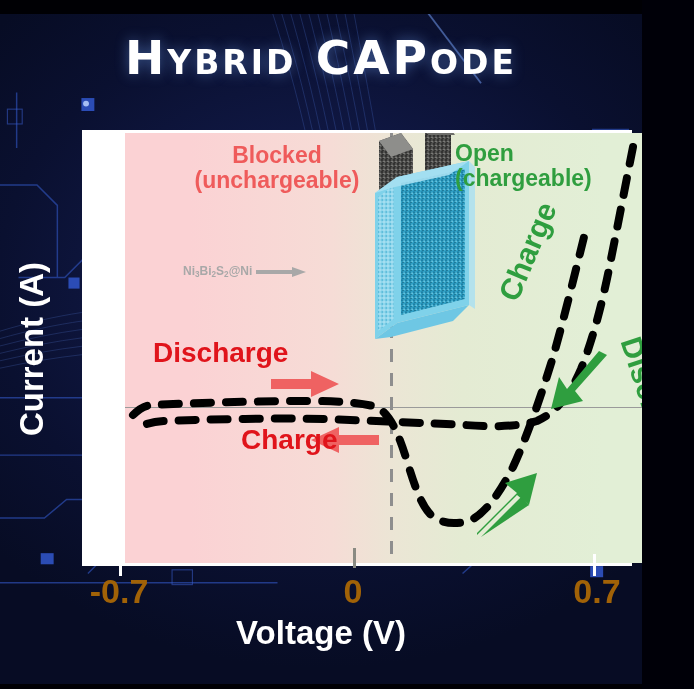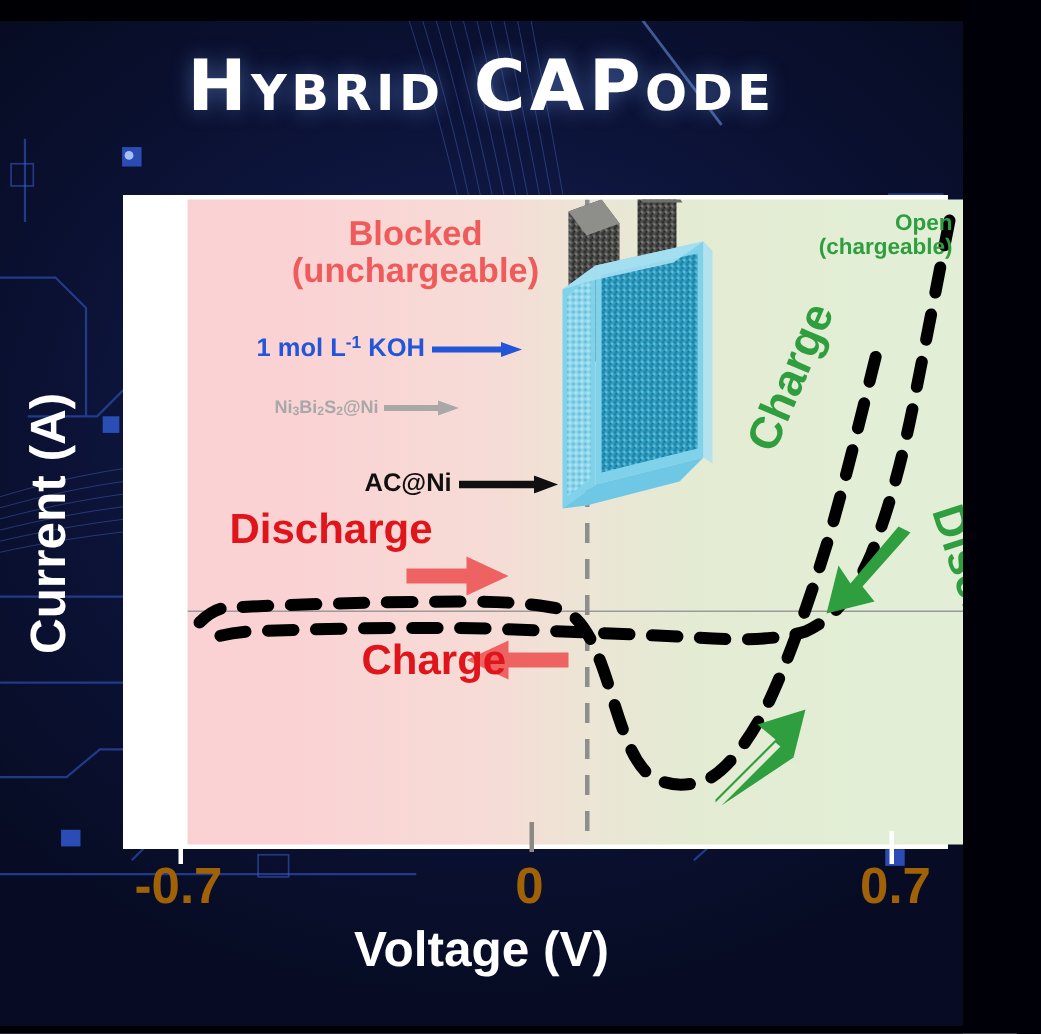--- a/index.html
+++ b/index.html
@@ -90,22 +90,22 @@
   
   .lbl { position: absolute; white-space: nowrap; font-weight: 700; line-height: 1.08; }
 
   .lbl-blocked {
     left: 44px; top: 10px;
     width: 216px; text-align: center;
     color: #ef5b5b; font-size: 23px;
   }
   .lbl-open {
     left: 330px; top: 8px;
-    width: 180px; text-align: right;
-    color: #2f9e3f; font-size: 15px;
+    width: 180px; text-align: left;
+    color: #2f9e3f; font-size: 23px;
   }
   .lbl-koh {
     left: 46px; top: 90px;
     color: #2255d8; font-size: 17px;
   }
   .lbl-nbs {
     left: 58px; top: 132px;
     color: #a8a8a8; font-size: 12px; text-align: center;
   }
   .lbl-acni {
@@ -359,43 +359,29 @@
       <div class="lbl lbl-blocked">
         <span>Blocked</span><br>
         <span>(unchargeable)</span>
       </div>
 
       <div class="lbl lbl-open">
         <span>Open</span><br>
         <span>(chargeable)</span>
       </div>
 
-      <div class="lbl lbl-koh">
-        <span>1 mol L</span><sup>-1</sup><span> KOH</span>
-        <svg width="60" height="12" style="vertical-align:middle">
-          <path d="M0 6 H48" stroke="#2255d8" stroke-width="4"></path>
-          <path d="M46 1 L60 6 L46 11 Z" fill="#2255d8"></path>
-        </svg>
-      </div>
 
       <div class="lbl lbl-nbs">
         Ni<sub>3</sub>Bi<sub>2</sub>S<sub>2</sub>@Ni
         <svg width="50" height="12" style="vertical-align:middle">
           <path d="M0 6 H38" stroke="#a8a8a8" stroke-width="4"></path>
           <path d="M36 1 L50 6 L36 11 Z" fill="#a8a8a8"></path>
         </svg>
       </div>
 
-      <div class="lbl lbl-acni">
-        <span>AC@Ni</span>
-        <svg width="66" height="12" style="vertical-align:middle">
-          <path d="M0 6 H52" stroke="#101010" stroke-width="5"></path>
-          <path d="M50 0 L66 6 L50 12 Z" fill="#101010"></path>
-        </svg>
-      </div>
 
       <div class="lbl lbl-discharge-red">Discharge</div>
       <div class="lbl lbl-charge-red">Charge</div>
       <div class="lbl lbl-charge-green">Charge</div>
       <div class="lbl lbl-discharge-green">Discharge</div>
 
     </div>
   </div>
 
   <div class="tick" style="left:119px"></div>

